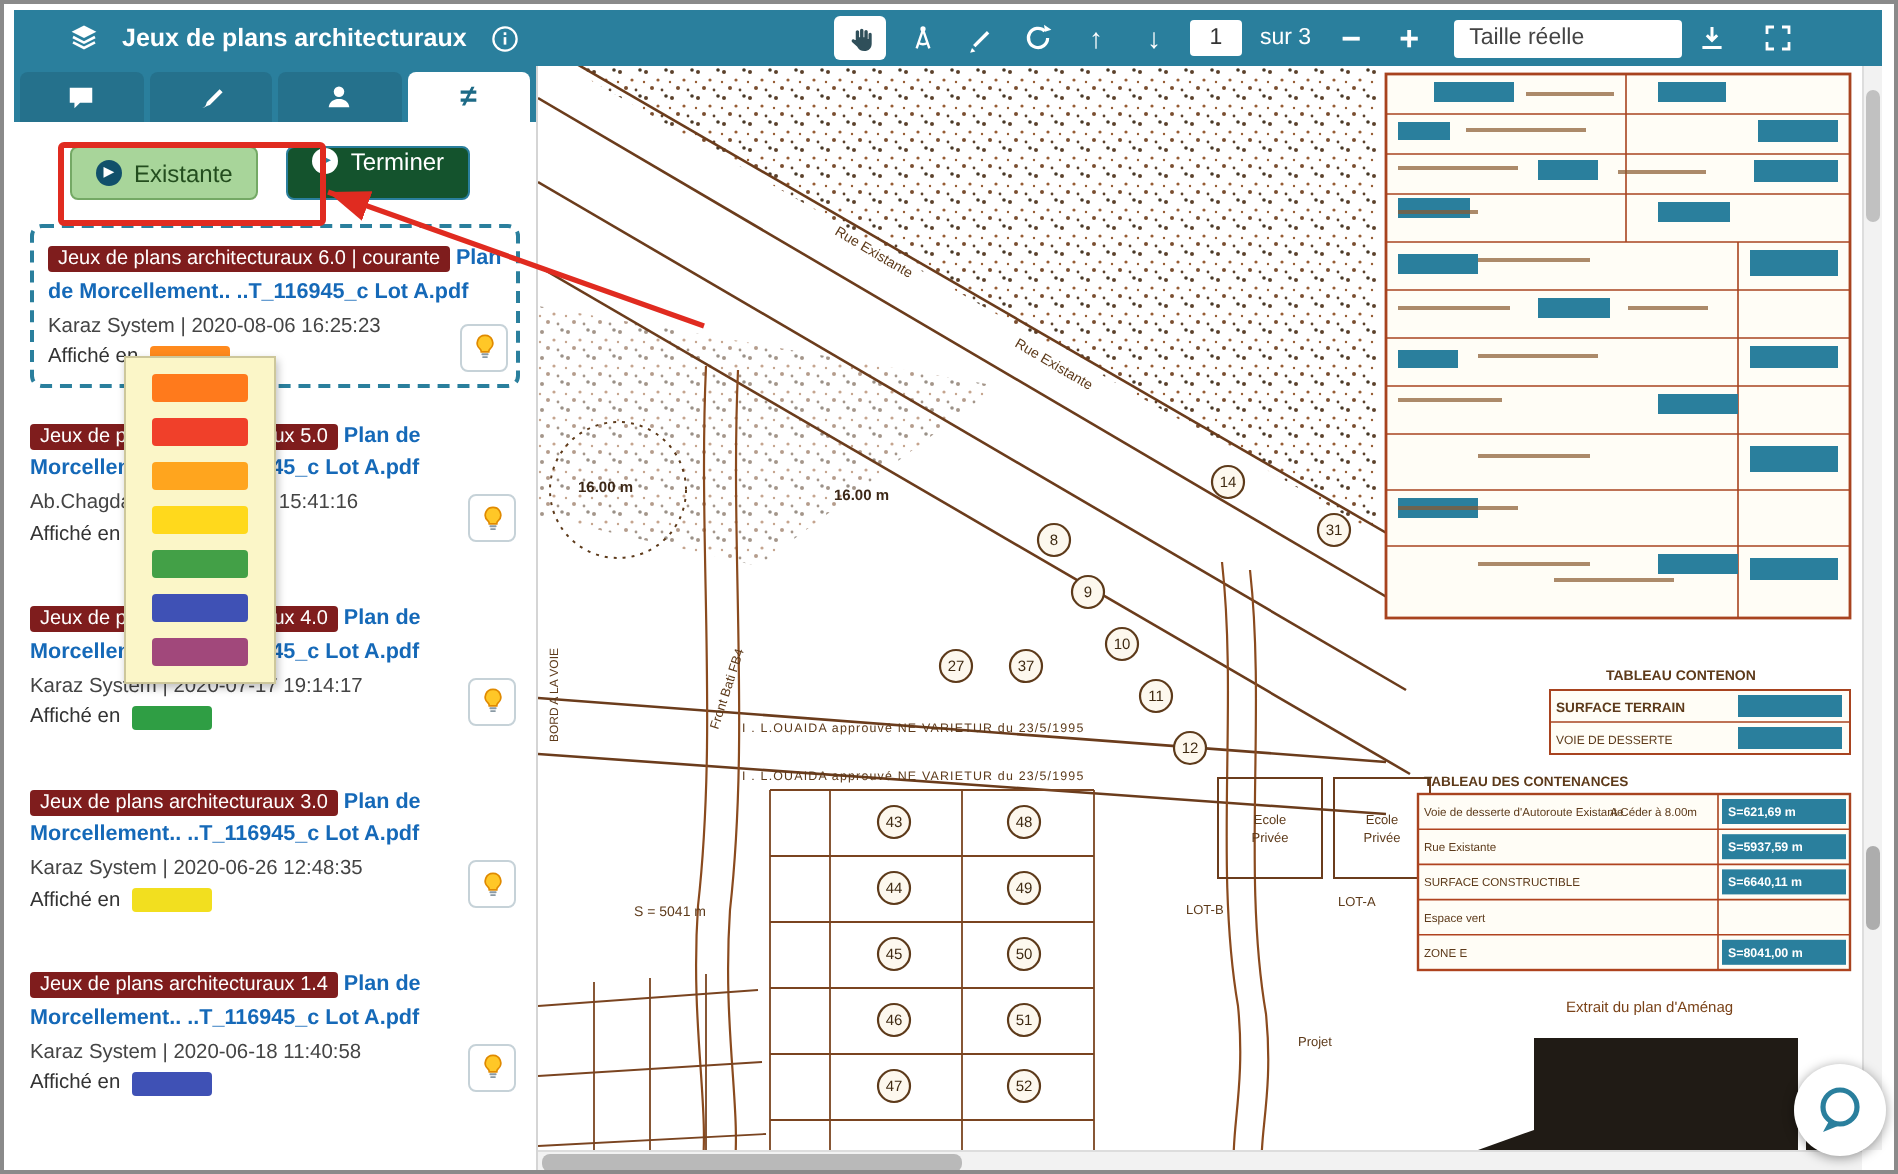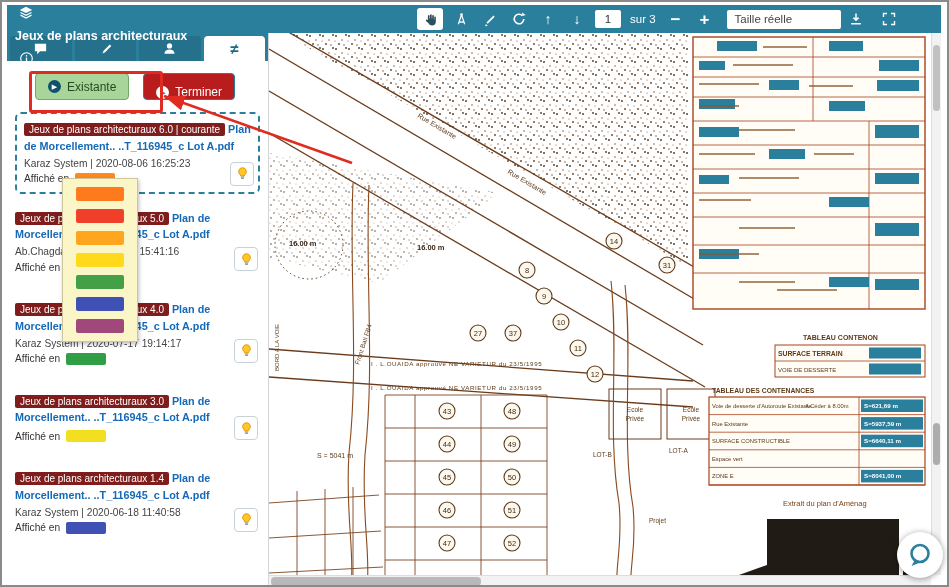--- a/index.html
+++ b/index.html
@@ -2,21 +2,21 @@
 <html><head>
 <meta charset="utf-8">
 <style>
   html,body{margin:0;padding:0;}
   body{width:949px;height:587px;position:relative;overflow:hidden;background:#fff;
        font-family:"Liberation Sans",sans-serif;}
   .frame{position:absolute;inset:0;border:2px solid #8a8a8a;z-index:60;pointer-events:none;}
 
   
   .topbar{position:absolute;left:7px;top:5px;width:934px;height:28px;background:#2a7f9d;z-index:5;}
-  .h-left{position:absolute;left:8px;top:0;height:100%;display:flex;align-items:flex-start;gap:8px;flex-direction:column;}
+  .h-left{position:absolute;left:24px;top:0;height:100%;display:flex;align-items:center;gap:8px;}
   .h-title{color:#fff;font-size:12.5px;font-weight:600;white-space:nowrap;}
   .h-center{position:absolute;left:410px;top:0;height:100%;display:flex;align-items:center;gap:7px;}
   .h-right{position:absolute;left:838px;top:0;height:100%;display:flex;align-items:center;gap:11px;}
   .tool{width:22px;height:22px;display:flex;align-items:center;justify-content:center;color:#fff;cursor:pointer;}
   .tool.active{background:#fff;border-radius:3px;width:26px;}
   .glyph{font-size:14px;line-height:1;}
   .big{font-size:17px;font-weight:bold;}
   .pagebox{width:26px;height:18px;background:#fff;border-radius:2px;color:#333;font-size:11.5px;
            display:flex;align-items:center;justify-content:center;}
   .h-text{color:#fff;font-size:11.5px;margin:0 2px;white-space:nowrap;}
@@ -29,21 +29,21 @@
   .tabstrip{height:28px;background:#2a7f9d;display:flex;align-items:flex-end;gap:3px;
             padding:3px 3px 0 3px;box-sizing:border-box;}
   .tab{flex:1;height:25px;display:flex;align-items:center;justify-content:center;background:#25718c;
        border-radius:4px 4px 0 0;cursor:pointer;}
   .tab.active{background:#fff;}
   .neq{font-size:15px;font-weight:bold;color:#fff;line-height:1;}
   .tab.active .neq{color:#1d6a86;}
   .actions{display:flex;gap:14px;padding:12px 8px 8px 28px;}
   .btn-compare{display:flex;align-items:center;gap:6px;background:#a8d59a;border:1px solid #74a965;
        color:#234d1e;font-size:12px;height:27px;padding:0 12px;border-radius:4px;cursor:pointer;font-family:inherit;}
-  .btn-finish{display:flex;align-items:flex-end;gap:6px;background:#b91c1c;border:1px solid #2a7f9d;
+  .btn-finish{display:flex;align-items:flex-start;gap:6px;background:#14532d;border:1px solid #2a7f9d;
        color:#fff;font-size:12px;height:27px;padding:0 12px;border-radius:4px;cursor:pointer;font-family:inherit;}
   .play{width:13px;height:13px;border-radius:50%;display:flex;align-items:center;justify-content:center;
         font-size:7px;line-height:1;flex:none;}
   .play.dark{background:#11506b;color:#fff;}
   .play.light{background:#fff;color:#2a7f9d;}
 
   .version-list{padding:4px 8px 0 8px;}
   .vitem{position:relative;margin-bottom:28px;font-size:10.5px;}
   .vitem.current{border:2px dashed #2a7f9d;border-radius:6px;padding:7px;margin-bottom:16px;}
   .vline{line-height:1.5;}
@@ -234,20 +234,21 @@
         <button class="vbulb">
           <svg viewBox="0 0 16 16" width="15" height="15">
             <path d="M8 1.8a4.1 4.1 0 0 1 2.7 7.2c-.45.4-.7 1-.7 1.6H6c0-.6-.25-1.2-.7-1.6A4.1 4.1 0 0 1 8 1.8z" fill="#ffc727" stroke="#e08a00" stroke-width=".9"></path>
             <rect x="6.1" y="11.3" width="3.8" height="1.1" rx=".4" fill="#8a9aa5"></rect>
             <rect x="6.5" y="12.9" width="3" height="1" rx=".4" fill="#8a9aa5"></rect>
           </svg>
         </button>
       </div>
       <div class="vitem">
         <div class="vline"><span class="vbadge">Jeux de plans architecturaux 3.0</span> <span class="vfile">Plan de Morcellement.. ..T_116945_c Lot A.pdf</span></div>
+        <div class="vmeta">Karaz System | 2020-06-26 12:48:35</div>
         <div class="vaff">
           <span class="vaff-label">Affiché en</span>
           <span class="vswatch" style="background: rgb(242, 223, 31);"></span>
         </div>
         <button class="vbulb">
           <svg viewBox="0 0 16 16" width="15" height="15">
             <path d="M8 1.8a4.1 4.1 0 0 1 2.7 7.2c-.45.4-.7 1-.7 1.6H6c0-.6-.25-1.2-.7-1.6A4.1 4.1 0 0 1 8 1.8z" fill="#ffc727" stroke="#e08a00" stroke-width=".9"></path>
             <rect x="6.1" y="11.3" width="3.8" height="1.1" rx=".4" fill="#8a9aa5"></rect>
             <rect x="6.5" y="12.9" width="3" height="1" rx=".4" fill="#8a9aa5"></rect>
           </svg>

